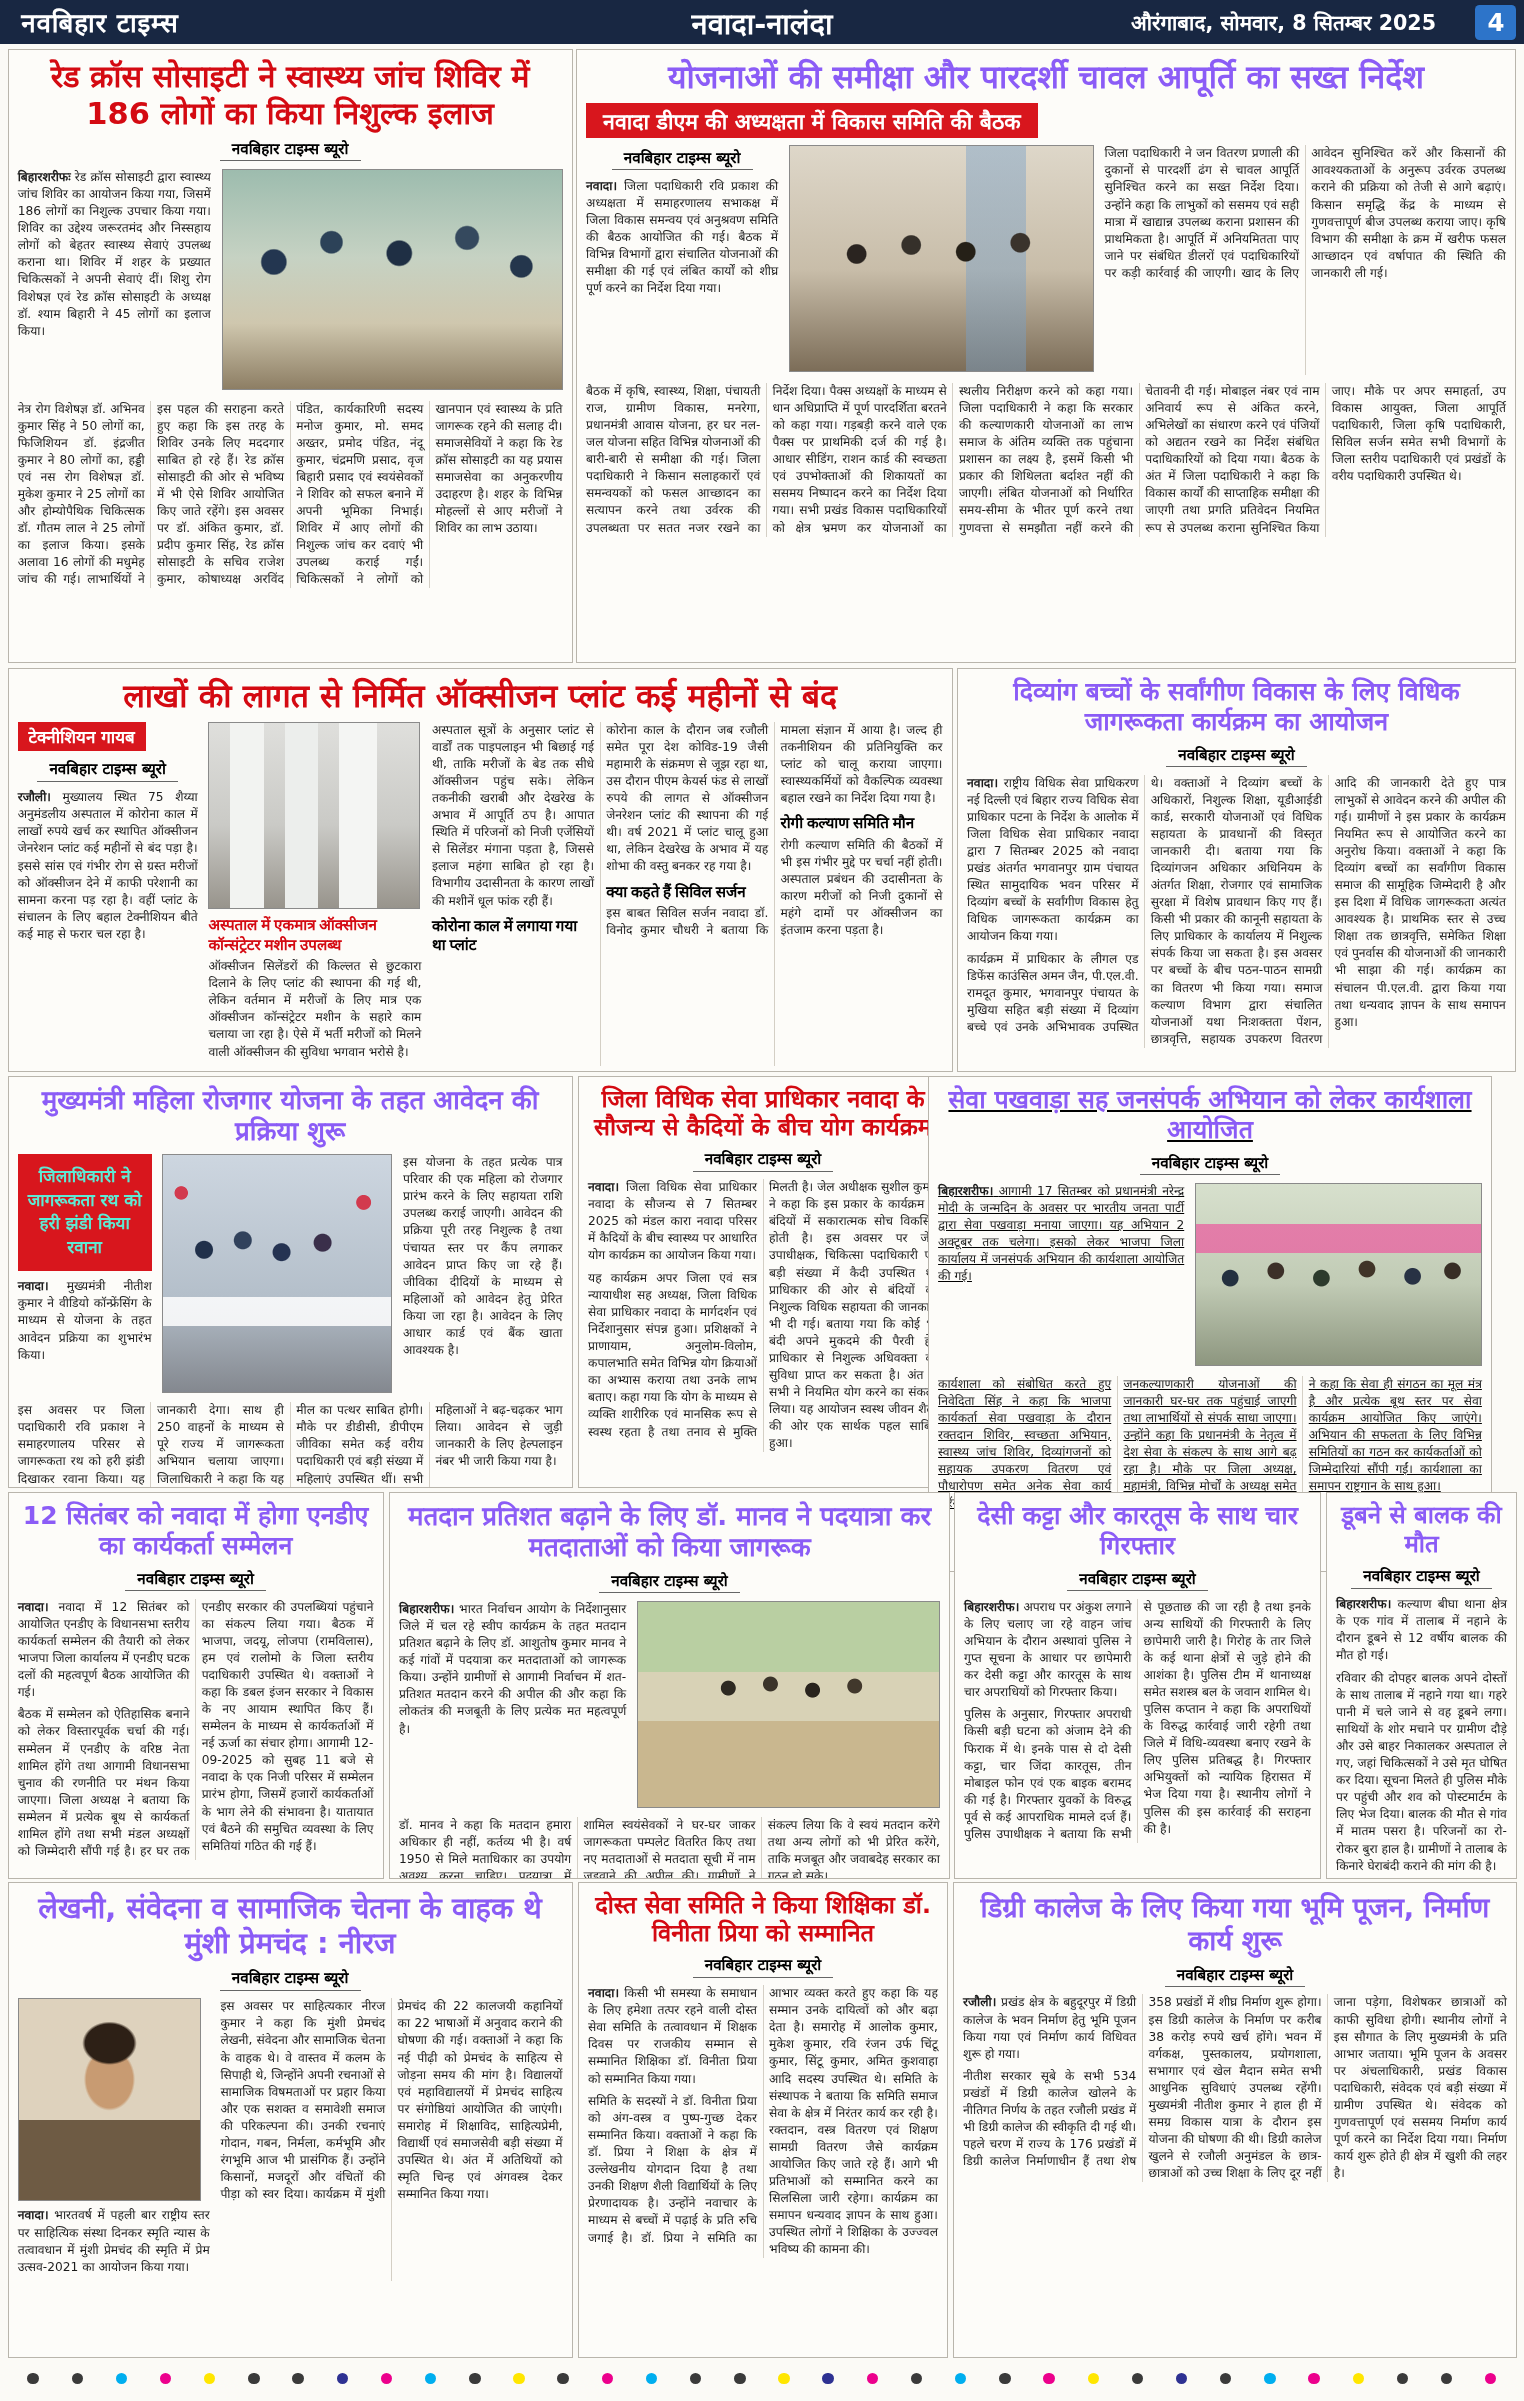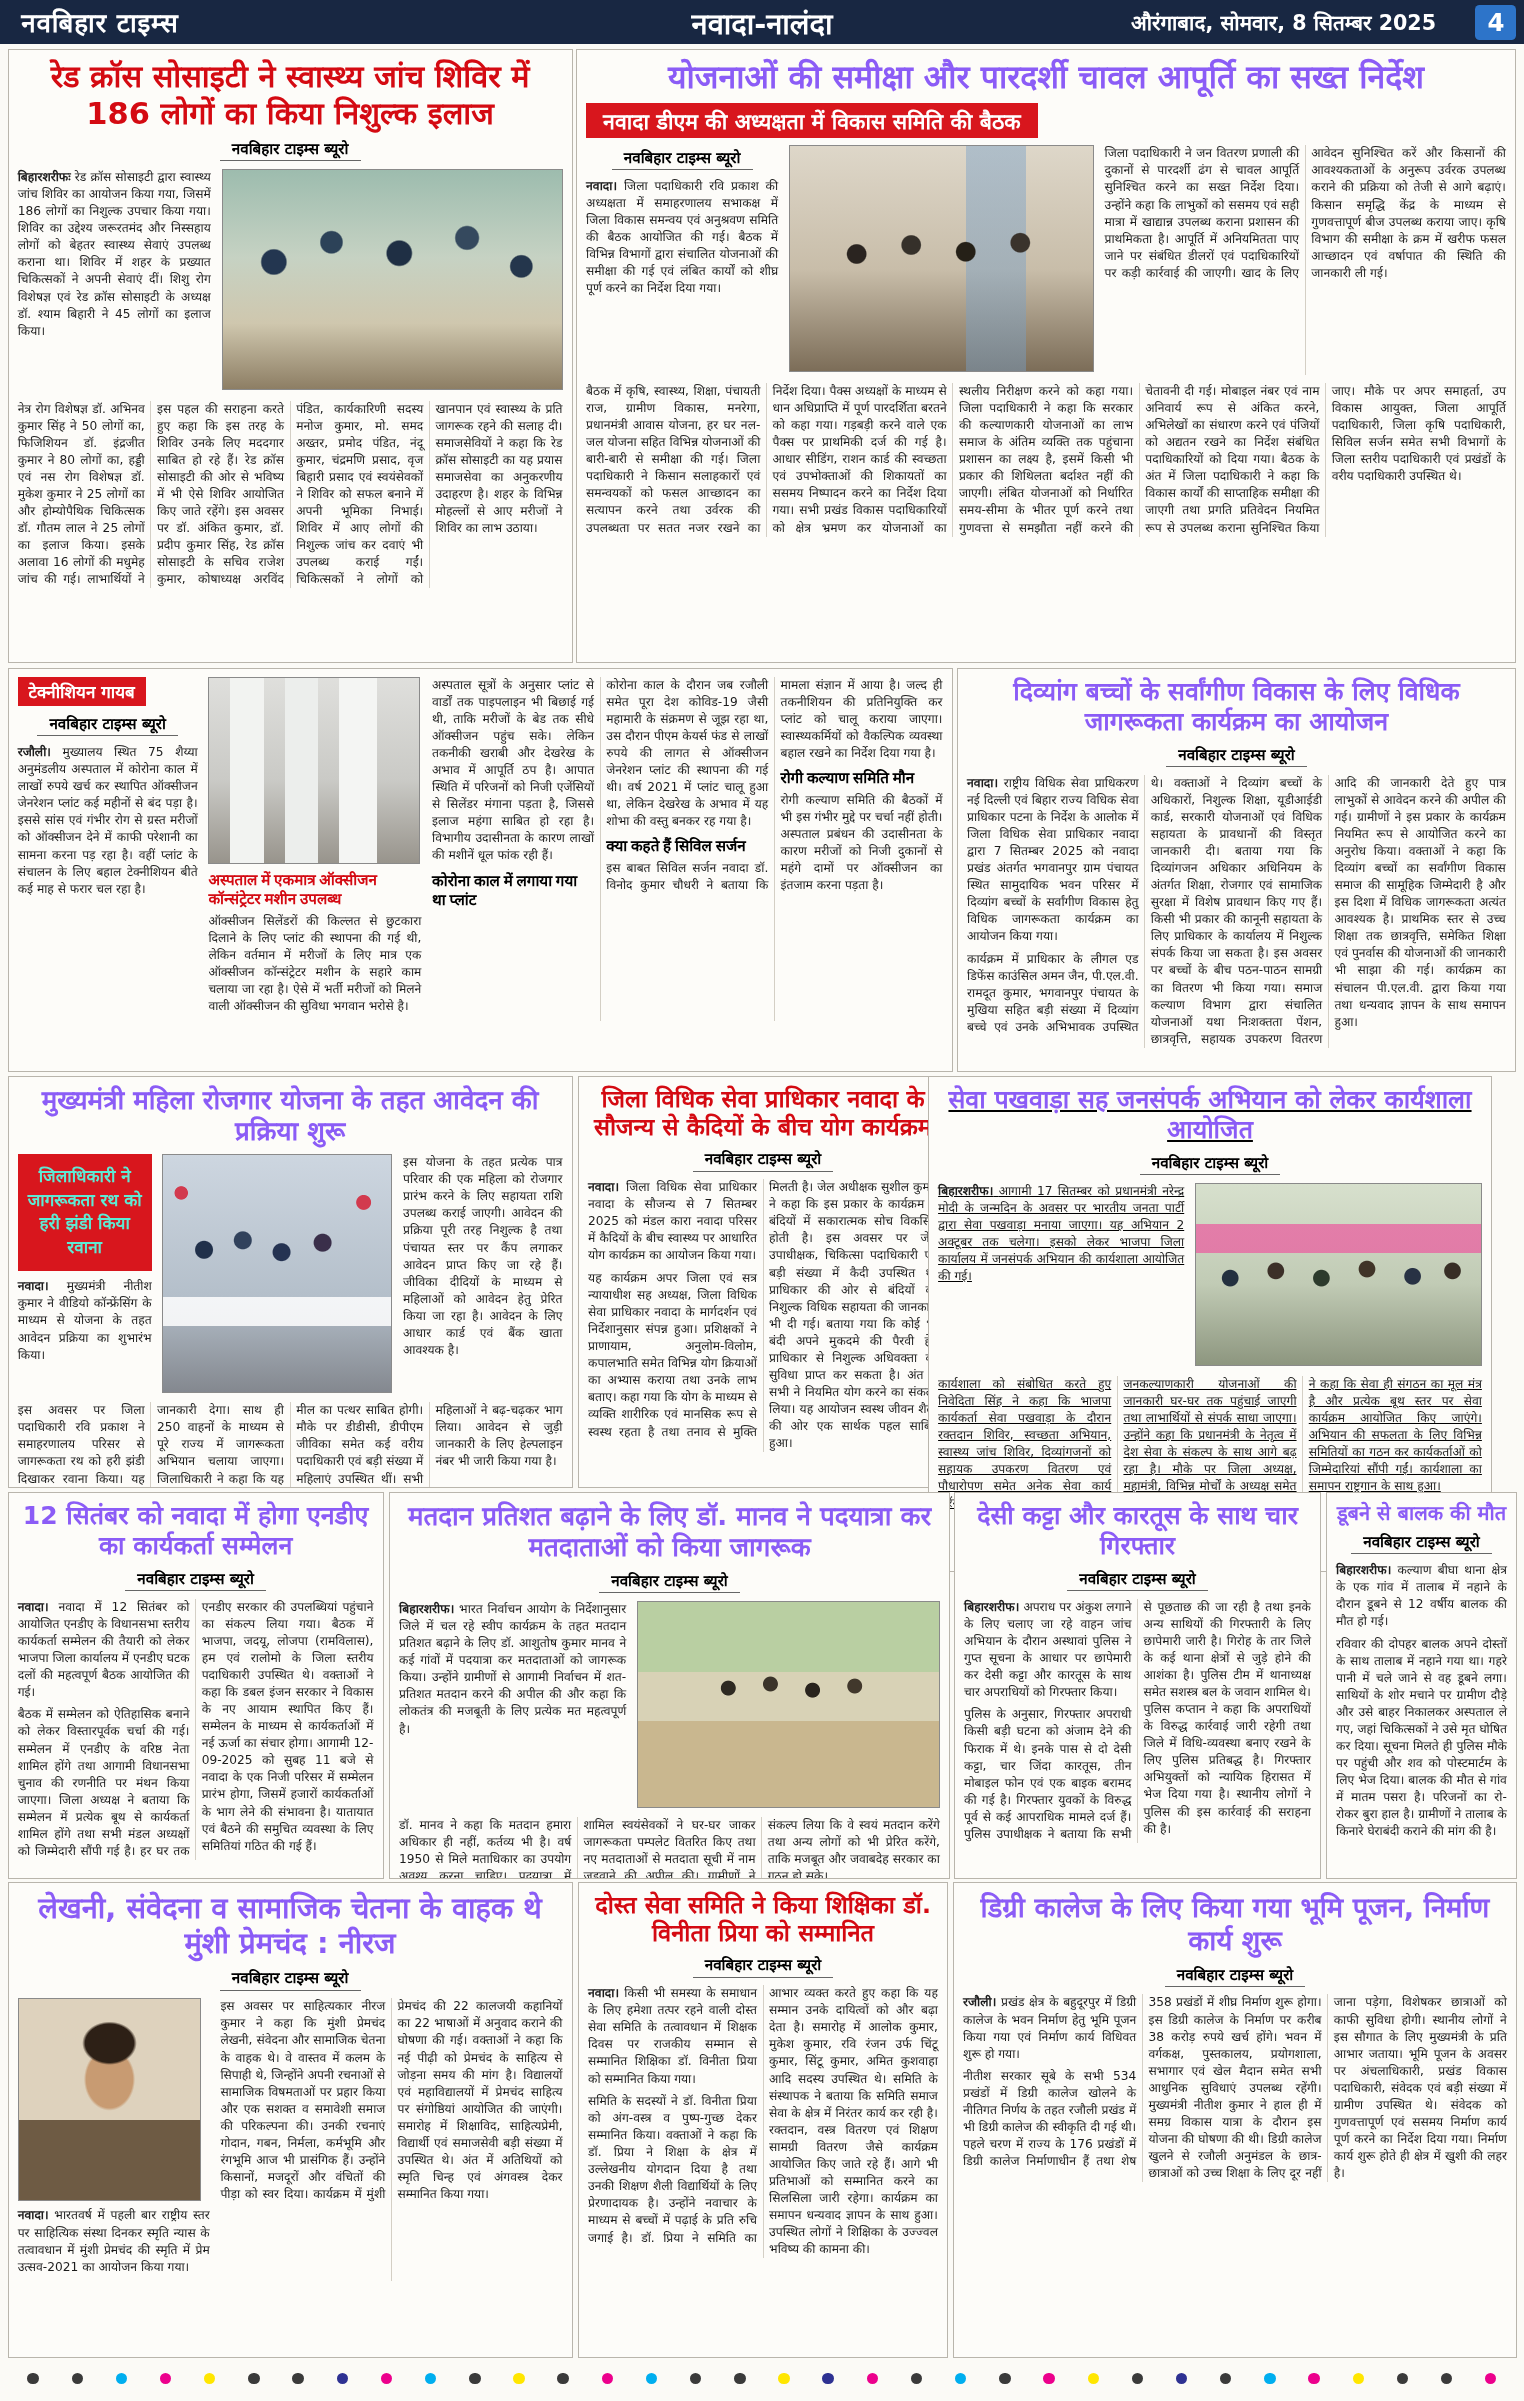--- a/index.html
+++ b/index.html
@@ -11,21 +11,21 @@
   .masthead { position:absolute; left:21.3px; top:50%; transform:translateY(-50%); font-size:26px; font-weight:bold; letter-spacing:0.8px; }
   .section-name { position:absolute; left:50%; top:50%; transform:translate(-50%,-50%); font-size:29px; font-weight:bold; }
   .edition { position:absolute; right:88px; top:50%; transform:translateY(-50%); font-size:20.6px; font-weight:bold; }
   .pagenum { position:absolute; right:7.6px; top:4.6px; width:41px; height:35px; background:#2d74c9; border-radius:4.6px; color:#fff; font-size:24.4px; font-weight:bold; display:flex; align-items:center; justify-content:center; }
 
   
   .article { position:absolute; background:#fdfcf9; border:0.8px solid #b9b5ac; padding:7.6px 9.1px; overflow:hidden; }
   .hl { font-weight:bold; text-align:center; line-height:1.22; color:#8b5cf6; margin-bottom:6.1px; }
   .hl-red { color:#d40a12; }
   .hl-42{font-size:32px} .hl-40{font-size:30.5px} .hl-38{font-size:29px} .hl-36{font-size:27.4px}
-  .hl-34{font-size:26px} .hl-33{font-size:25px} .hl-31{font-size:23.6px} .hl-29{font-size:20px}
+  .hl-34{font-size:26px} .hl-33{font-size:25px} .hl-31{font-size:23.6px} .hl-29{font-size:24px}
   .byline-row { text-align:center; margin:1.5px 0 7.6px; }
   .byline { display:inline-block; font-weight:bold; font-size:15.2px; border-bottom:1.5px solid #666; padding:0 12.2px 2.3px; }
   .row { display:flex; gap:10.7px; }
   .body, .body-p { font-size:12.2px; line-height:1.4; text-align:justify; color:#1c1c1c; }
   .body-p { margin-bottom:5.3px; }
   .cols2{column-count:2} .cols3{column-count:3} .cols4{column-count:4} .cols5{column-count:5}
   .cols2,.cols3,.cols4,.cols5 { column-gap:12.2px; column-rule:0.8px solid #d4cfc5; }
   .dateline { font-weight:bold; }
   .mt8{margin-top:6.1px} .mt10{margin-top:7.6px}
   .redbar { display:inline-block; background:#d8161d; color:#fff; font-weight:bold; font-size:21.3px; padding:3px 17px; margin-bottom:7.6px; }
@@ -118,20 +118,21 @@
         <div class="byline-row"><span class="byline">नवबिहार टाइम्स ब्यूरो</span></div>
         <p class="body-p"><span class="dateline">नवादा।</span> <span>जिला पदाधिकारी रवि प्रकाश की अध्यक्षता में समाहरणालय सभाकक्ष में जिला विकास समन्वय एवं अनुश्रवण समिति की बैठक आयोजित की गई। बैठक में विभिन्न विभागों द्वारा संचालित योजनाओं की समीक्षा की गई एवं लंबित कार्यों को शीघ्र पूर्ण करने का निर्देश दिया गया।</span></p>
       </div>
       <div class="photo ph-meeting" style="width:305px;height:227px;"></div>
       <div class="body cols2" style="flex:1;">जिला पदाधिकारी ने जन वितरण प्रणाली की दुकानों से पारदर्शी ढंग से चावल आपूर्ति सुनिश्चित करने का सख्त निर्देश दिया। उन्होंने कहा कि लाभुकों को ससमय एवं सही मात्रा में खाद्यान्न उपलब्ध कराना प्रशासन की प्राथमिकता है। आपूर्ति में अनियमितता पाए जाने पर संबंधित डीलरों एवं पदाधिकारियों पर कड़ी कार्रवाई की जाएगी। खाद के लिए आवेदन सुनिश्चित करें और किसानों की आवश्यकताओं के अनुरूप उर्वरक उपलब्ध कराने की प्रक्रिया को तेजी से आगे बढ़ाएं। किसान समृद्धि केंद्र के माध्यम से गुणवत्तापूर्ण बीज उपलब्ध कराया जाए। कृषि विभाग की समीक्षा के क्रम में खरीफ फसल आच्छादन एवं वर्षापात की स्थिति की जानकारी ली गई।</div>
     </div>
     <div class="body cols5 mt10">बैठक में कृषि, स्वास्थ्य, शिक्षा, पंचायती राज, ग्रामीण विकास, मनरेगा, प्रधानमंत्री आवास योजना, हर घर नल-जल योजना सहित विभिन्न योजनाओं की बारी-बारी से समीक्षा की गई। जिला पदाधिकारी ने किसान सलाहकारों एवं समन्वयकों को फसल आच्छादन का सत्यापन करने तथा उर्वरक की उपलब्धता पर सतत नजर रखने का निर्देश दिया। पैक्स अध्यक्षों के माध्यम से धान अधिप्राप्ति में पूर्ण पारदर्शिता बरतने को कहा गया। गड़बड़ी करने वाले एक पैक्स पर प्राथमिकी दर्ज की गई है। आधार सीडिंग, राशन कार्ड की स्वच्छता एवं उपभोक्ताओं की शिकायतों का ससमय निष्पादन करने का निर्देश दिया गया। सभी प्रखंड विकास पदाधिकारियों को क्षेत्र भ्रमण कर योजनाओं का स्थलीय निरीक्षण करने को कहा गया। जिला पदाधिकारी ने कहा कि सरकार की कल्याणकारी योजनाओं का लाभ समाज के अंतिम व्यक्ति तक पहुंचाना प्रशासन का लक्ष्य है, इसमें किसी भी प्रकार की शिथिलता बर्दाश्त नहीं की जाएगी। लंबित योजनाओं को निर्धारित समय-सीमा के भीतर पूर्ण करने तथा गुणवत्ता से समझौता नहीं करने की चेतावनी दी गई। मोबाइल नंबर एवं नाम अनिवार्य रूप से अंकित करने, अभिलेखों का संधारण करने एवं पंजियों को अद्यतन रखने का निर्देश संबंधित पदाधिकारियों को दिया गया। बैठक के अंत में जिला पदाधिकारी ने कहा कि विकास कार्यों की साप्ताहिक समीक्षा की जाएगी तथा प्रगति प्रतिवेदन नियमित रूप से उपलब्ध कराना सुनिश्चित किया जाए। मौके पर अपर समाहर्ता, उप विकास आयुक्त, जिला आपूर्ति पदाधिकारी, जिला कृषि पदाधिकारी, सिविल सर्जन समेत सभी विभागों के जिला स्तरीय पदाधिकारी एवं प्रखंडों के वरीय पदाधिकारी उपस्थित थे।</div>
   </section>
 
   <section class="article" style="left:7.6px;top:668px;width:945px;height:404px;">
+    <h1 class="hl hl-red hl-42">लाखों की लागत से निर्मित ऑक्सीजन प्लांट कई महीनों से बंद</h1>
     <div class="row">
       <div style="width:180px;">
         <div class="kicker">टेक्नीशियन गायब</div>
         <div class="byline-row"><span class="byline">नवबिहार टाइम्स ब्यूरो</span></div>
         <p class="body-p"><span class="dateline">रजौली।</span> <span>मुख्यालय स्थित 75 शैय्या अनुमंडलीय अस्पताल में कोरोना काल में लाखों रुपये खर्च कर स्थापित ऑक्सीजन जेनरेशन प्लांट कई महीनों से बंद पड़ा है। इससे सांस एवं गंभीर रोग से ग्रस्त मरीजों को ऑक्सीजन देने में काफी परेशानी का सामना करना पड़ रहा है। वहीं प्लांट के संचालन के लिए बहाल टेक्नीशियन बीते कई माह से फरार चल रहा है।</span></p>
       </div>
       <div style="width:213px;">
         <div class="photo ph-oxygen" style="width:212px;height:187px;"></div>
         <h4 class="subhd subhd-red">अस्पताल में एकमात्र ऑक्सीजन कॉन्संट्रेटर मशीन उपलब्ध</h4>
         <p class="body-p">ऑक्सीजन सिलेंडरों की किल्लत से छुटकारा दिलाने के लिए प्लांट की स्थापना की गई थी, लेकिन वर्तमान में मरीजों के लिए मात्र एक ऑक्सीजन कॉन्संट्रेटर मशीन के सहारे काम चलाया जा रहा है। ऐसे में भर्ती मरीजों को मिलने वाली ऑक्सीजन की सुविधा भगवान भरोसे है।</p>

